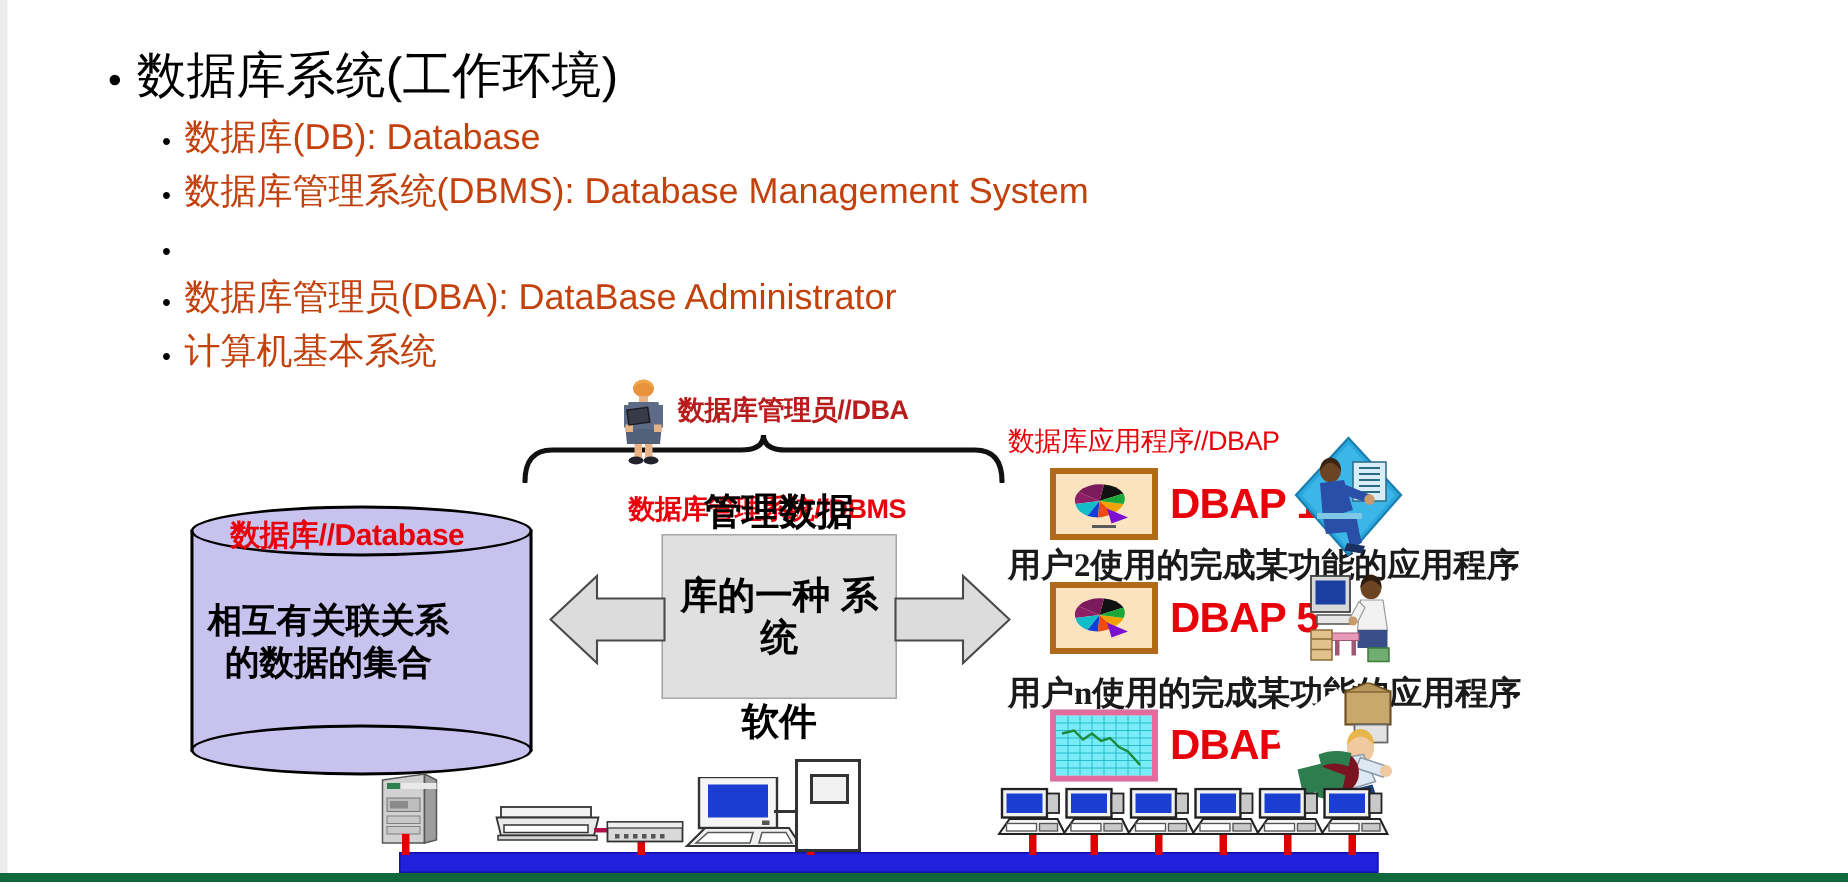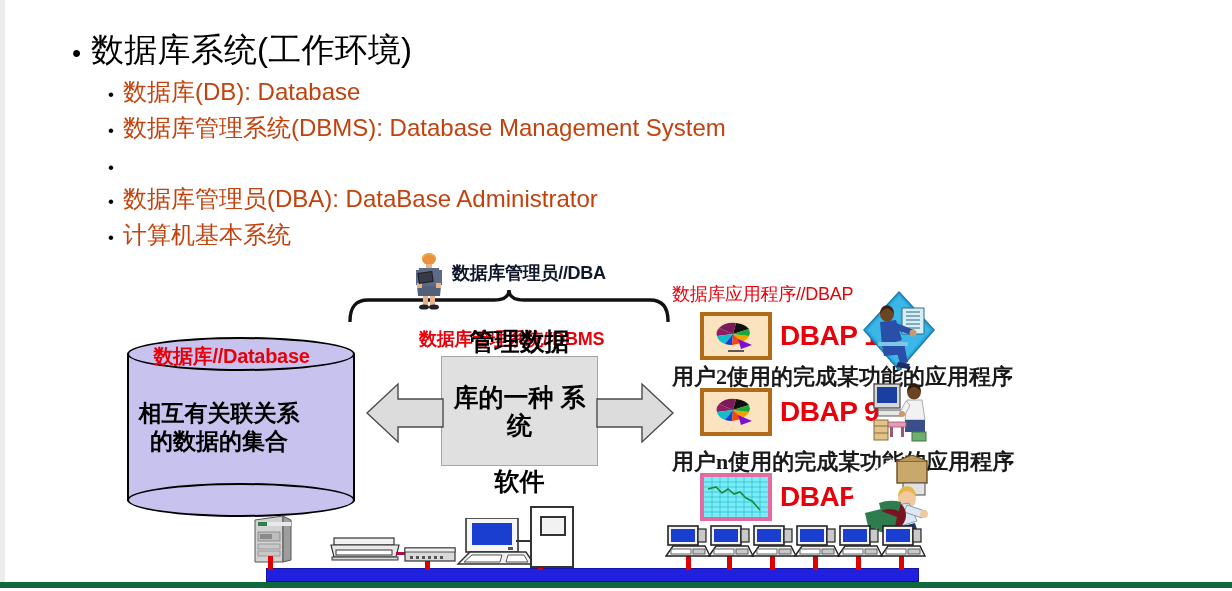--- a/index.html
+++ b/index.html
@@ -42,21 +42,21 @@
 
   
   .tower { position:absolute; left:253px; top:512px; width:40px; height:52px; }
 
   
   .brace { position:absolute; left:346px; top:288px; width:326px; height:34px; }
 
   
   .dba-fig { position:absolute; left:404px; top:252px; width:50px; height:58px; }
   .dba-label { position:absolute; left:452px; top:261px; font-size:18px; font-weight:bold;
-      color:#0f172a; white-space:nowrap; letter-spacing:-.3px; }
+      color:#b91c1c; white-space:nowrap; letter-spacing:-.3px; }
 
   
   .dbms-label { position:absolute; left:419px; top:327px; font-size:18px; font-weight:bold;
       color:#e8000a; white-space:nowrap; letter-spacing:-.3px; }
   .dbms-box { position:absolute; left:441px; top:356px; width:157px; height:110px;
       background:#e0e0e0; border:1px solid #a6a6a6; display:flex; align-items:center;
       justify-content:center; }
   .dbms-box span { font-size:25px; font-weight:bold; color:#000; line-height:1.12;
       text-align:center; display:block; }
 
@@ -226,21 +226,21 @@
             <path d="M0,0 L-14,-6 A17,11 0 0,0 -16,2 Z" fill="#8d1f66"></path>
             <path d="M0,0 L-16,2 A17,11 0 0,0 -8,10 Z" fill="#12bcc9"></path>
             <path d="M0,0 L-8,10 A17,11 0 0,0 -1,11 Z" fill="#1040d8"></path>
             <path d="M0,0 L-1,11 A17,11 0 0,0 9,8 Z" fill="#f04a10"></path>
             <path d="M0,0 L9,8 A17,11 0 0,0 16,2 Z" fill="#f0a200"></path>
             <path d="M0,0 L16,2 A17,11 0 0,0 16,-5 Z" fill="#1aa83a"></path>
             <path d="M5,5 L19,11 L8,15 Z" fill="#7d0fd0"></path>
           </g>
         </svg>
       </div>
-      <span class="app-name">DBAP 9</span>
+      <span class="app-name">DBAP 5</span>
     </div>
 
     <div class="user-line" style="left:672px; top:447px;">用户n使用的完成某功能的应用程序</div>
 
     <div class="app-row" style="left:700px; top:473px;">
       <div class="app-icon chart">
         <svg viewBox="0 0 64 40" style="width:100%;height:100%">
           <rect x="0" y="0" width="64" height="40" fill="#79ecf7"></rect>
           <g stroke="#1db7c6" stroke-width=".6">
             <path d="M8,0 V40 M16,0 V40 M24,0 V40 M32,0 V40 M40,0 V40 M48,0 V40 M56,0 V40"></path>

